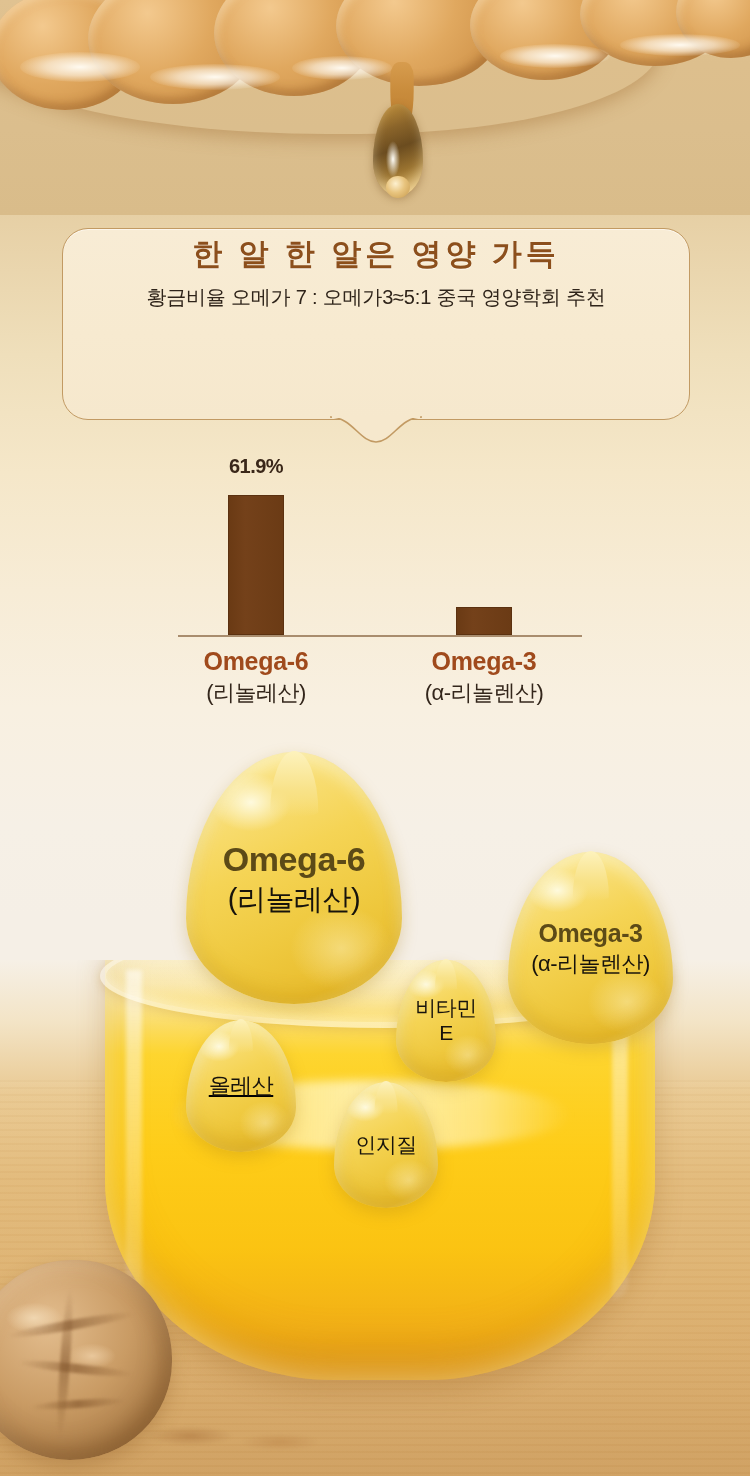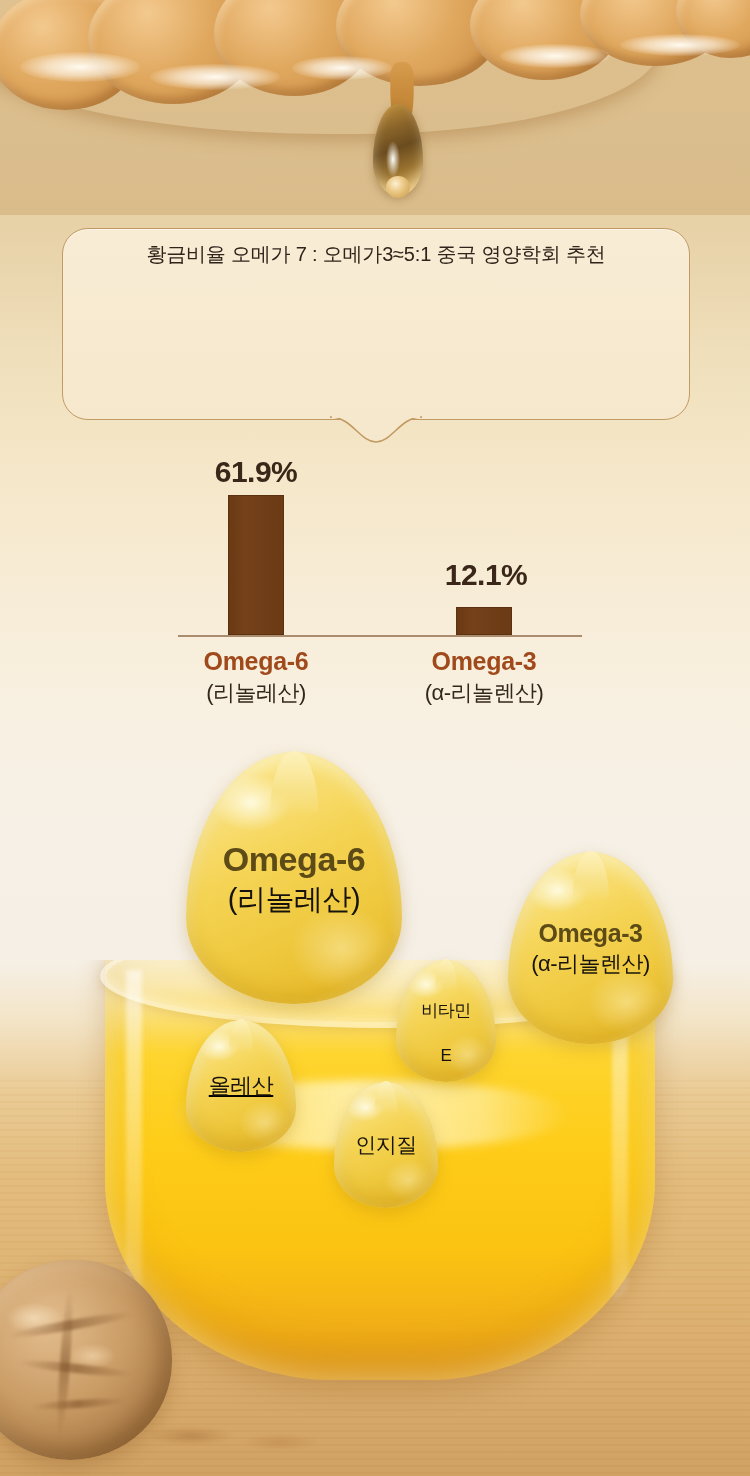--- a/index.html
+++ b/index.html
@@ -115,21 +115,21 @@
     background:#a98d6e;
   }
   .bar{
     position:absolute;bottom:0;
     background:linear-gradient(90deg,#6a3a14 0%,#74411a 30%,#6b3b15 100%);
     border:1px solid #5b3110;
     box-sizing:border-box;
   }
   .bar-value{
     position:absolute;text-align:center;
-    font-size:30px;font-weight:bold;color:#3a2719;
+    font-size:20px;font-weight:bold;color:#3a2719;
     letter-spacing:-.5px;
   }
   .bar-cat{
     position:absolute;text-align:center;width:220px;
   }
   .bar-cat .cat-en{
     display:block;font-size:25px;font-weight:bold;color:#a04a1c;
     letter-spacing:-.3px;
   }
   .bar-cat .cat-ko{
@@ -249,21 +249,21 @@
   #drop-omega6 .d-ko{font-size:29px;margin-top:3px;}
 
   #drop-omega3{left:508px;top:852px;width:165px;height:192px;}
   #drop-omega3 .d-en{font-size:25px;}
   #drop-omega3 .d-ko{font-size:22px;margin-top:2px;}
 
   #drop-oleic{left:186px;top:1020px;width:110px;height:132px;text-decoration:underline;}
   #drop-oleic .d-ko{font-size:22px;}
 
   #drop-vite{left:396px;top:960px;width:100px;height:122px;}
-  #drop-vite .d-ko{font-size:17px;margin-top:25px;}
+  #drop-vite .d-ko{font-size:21px;}
 
   #drop-phos{left:334px;top:1082px;width:104px;height:126px;text-align:center;}
   #drop-phos .d-ko{font-size:21px;}
 </style>
 </head>
 <body>
 
 <div class="page">
 
   <div class="photo-top">
@@ -283,36 +283,36 @@
     <div class="nut-shine" style="left:292px;top:56px;width:100px;height:24px;"></div>
     <div class="nut-shine" style="left:500px;top:44px;width:110px;height:24px;"></div>
     <div class="nut-shine" style="left:620px;top:34px;width:120px;height:22px;"></div>
 
     <div class="drip-neck"></div>
     <div class="drip-bead"></div>
     <div class="drip-tip"></div>
   </div>
 
   <div class="callout">
+    <p class="title-sub">한 알 한 알은 영양 가득</p>
     <p class="title-note">황금비율 오메가 7 : 오메가3≈5:1 중국 영양학회 추천</p>
   </div>
 
   <div class="callout-tail">
     <svg width="92" height="34" viewBox="0 0 92 34">
       <path d="M0 1 C 22 1, 30 26, 46 26 C 62 26, 70 1, 92 1" fill="#f6e8cd" stroke="#c29a63" stroke-width="1.6" stroke-linecap="round"></path>
       <rect x="2" y="0" width="88" height="2" fill="#f6e8cd"></rect>
     </svg>
   </div>
 
   <div class="chart">
 
     <div class="bar-value" style="left:-4px;top:0px;width:220px;">61.9%</div>
     <div class="bar" style="left:78px;width:56px;height:140px;bottom:85px;"></div>
 
-    <div class="bar-value" style="left:226px;top:103px;width:220px;">12.1%</div>
     <div class="bar" style="left:306px;width:56px;height:28px;bottom:85px;"></div>
 
     <div class="axis"></div>
 
     <div class="bar-cat" style="left:-4px;top:192px;">
       <span class="cat-en">Omega-6</span>
       <span class="cat-ko">(리놀레산)</span>
     </div>
 
     <div class="bar-cat" style="left:224px;top:192px;">

